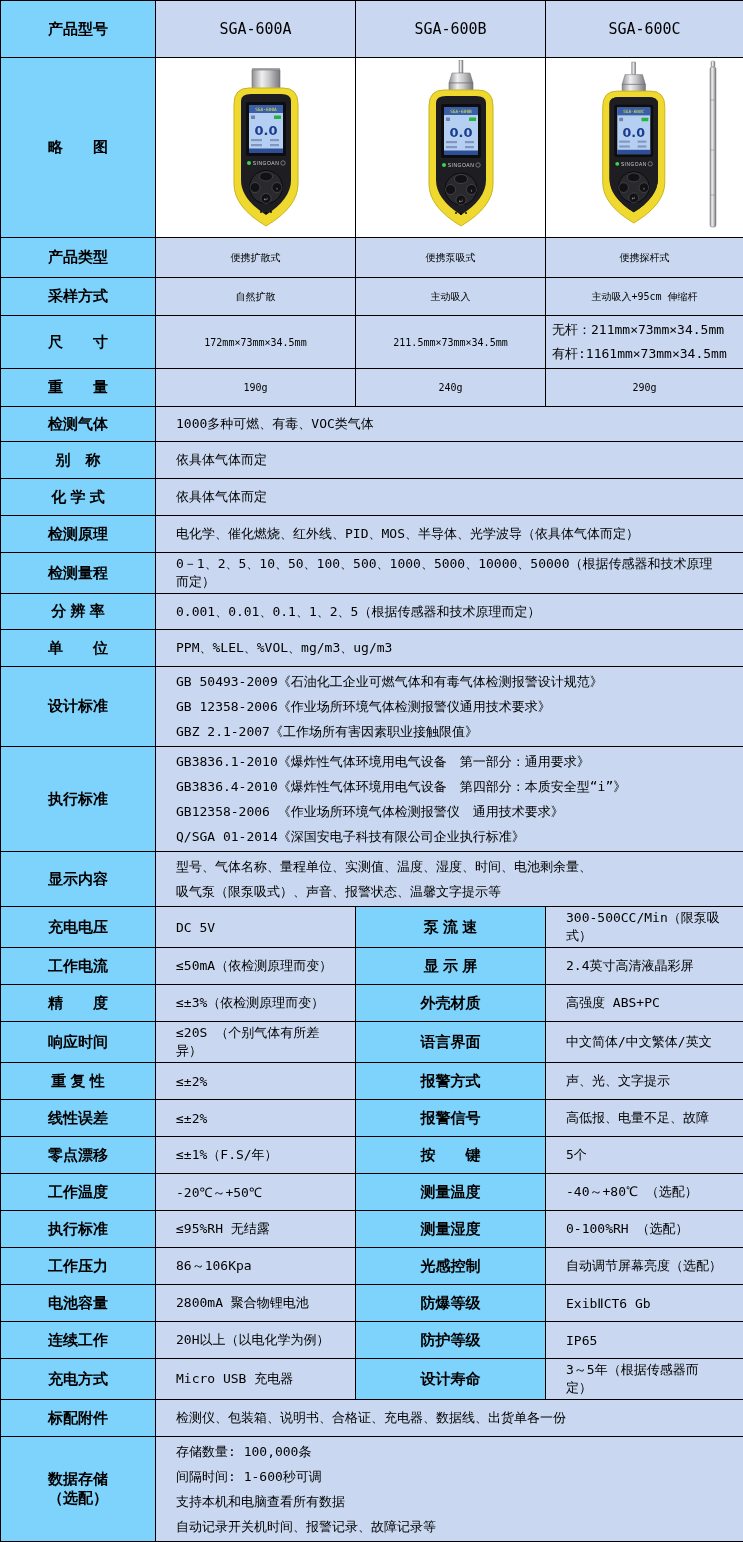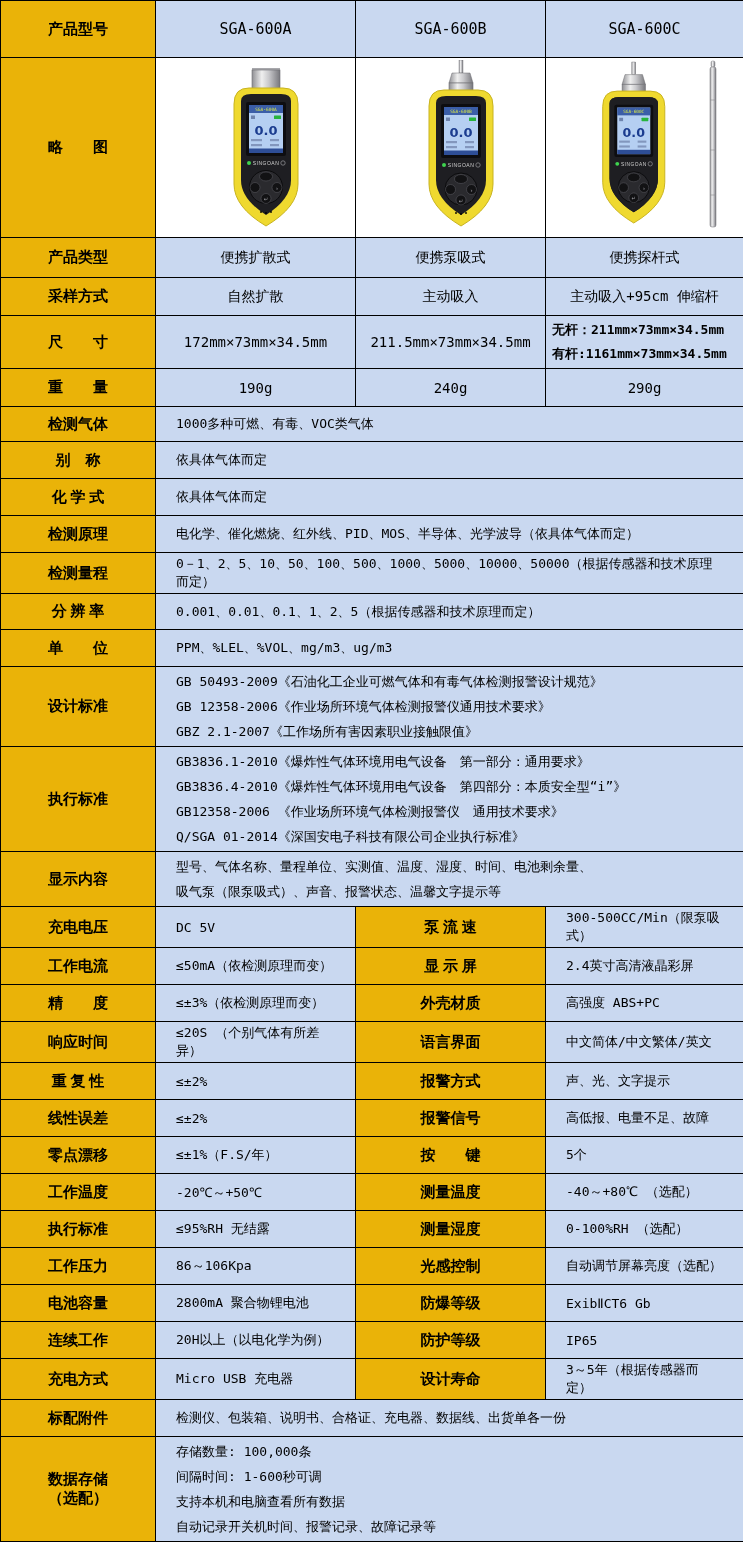--- a/index.html
+++ b/index.html
@@ -1,29 +1,29 @@
 <!DOCTYPE html>
 <html><head>
 <meta charset="utf-8">
 <style>
   html,body{margin:0;padding:0;background:#fff;}
   body{width:743px;font-family:"Liberation Sans",sans-serif;color:#000;}
   table{border-collapse:collapse;table-layout:fixed;width:743px;}
   td{border:1px solid #000;overflow:hidden;padding:0;vertical-align:middle;}
-  .lb{background:#eab308;font-weight:bold;text-align:center;font-size:15px;
-      font-family:Liberation Serif, serif;}
-  .vc{background:#C9D8F0;text-align:center;font-size:14px;
+  .lb{background:#7dd3fc;font-weight:bold;text-align:center;font-size:15px;
+      font-family:Liberation Sans, sans-serif;}
+  .vc{background:#C9D8F0;text-align:center;font-size:10px;
       font-family:"DejaVu Sans Mono","Liberation Sans",sans-serif;}
   .vl{background:#C9D8F0;text-align:left;font-size:13px;padding:2px 20px;
       font-family:"DejaVu Sans Mono","Liberation Sans",sans-serif;}
   .vl .ln{line-height:25px;white-space:nowrap;}
   .hdr{font-size:15px;}
   .sk{background:#fff;text-align:left;vertical-align:middle;padding-left:20px;}
   .dim{padding:2px 6px;}
-  .dim .ln{line-height:24px;white-space:nowrap;font-weight:bold;}
+  .dim .ln{line-height:24px;white-space:nowrap;}
   svg{display:block;margin:0 auto;}
   .stor .ln{line-height:25px;}
 </style>
 </head>
 <body>
 
 <table>
   <colgroup>
       <col style="width:155px">
       <col style="width:200px">

